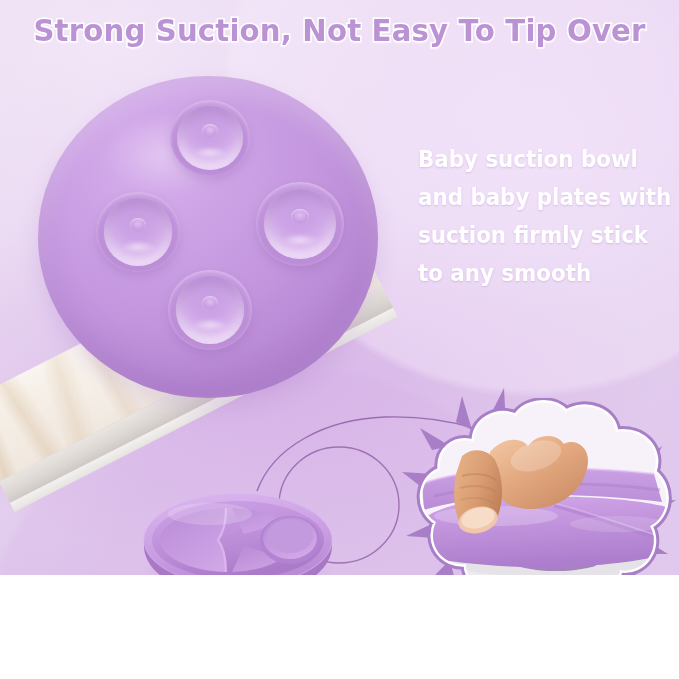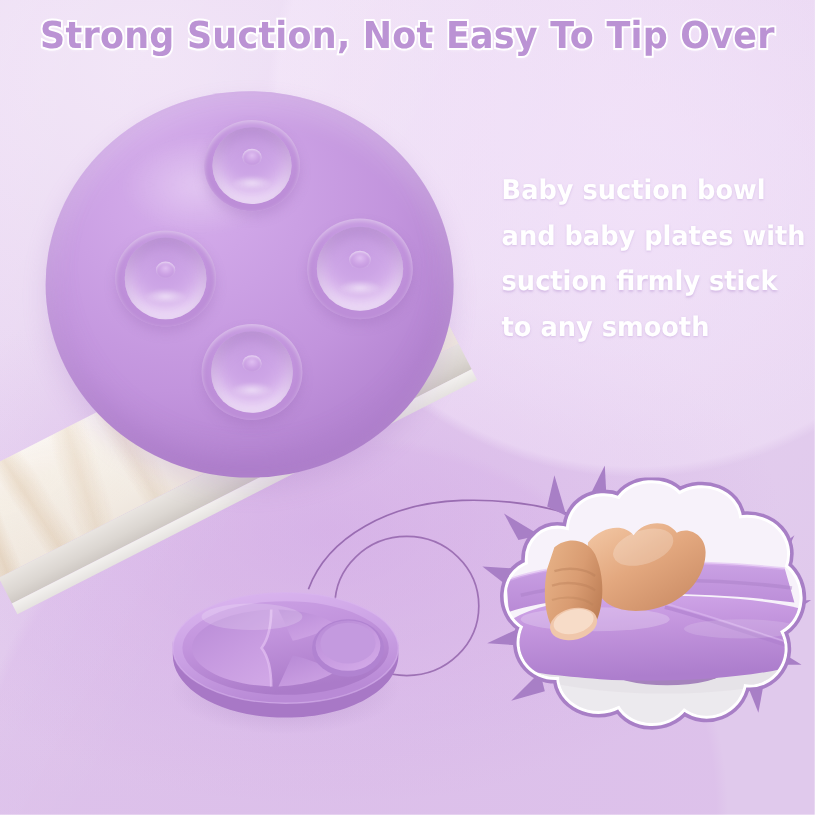--- a/index.html
+++ b/index.html
@@ -1,20 +1,20 @@
 <!DOCTYPE html>
 <html><head>
 <meta charset="utf-8">
 <style>
   html,body{margin:0;padding:0;background:#fff;}
   body{font-family:"Liberation Sans",sans-serif;}
 
   #stage{
     position:relative;
-    width:679px;height:679px;
+    width:679px;height:575px;
     overflow:hidden;
     background:#ead9f2;
   }
 
   
   .bg-base{
     position:absolute;inset:0;
     background:
       radial-gradient(120% 90% at 18% 8%,  #f0e2f6 0%, #e9d6f2 38%, #e3cdee 70%, #e0c9ec 100%);
   }

